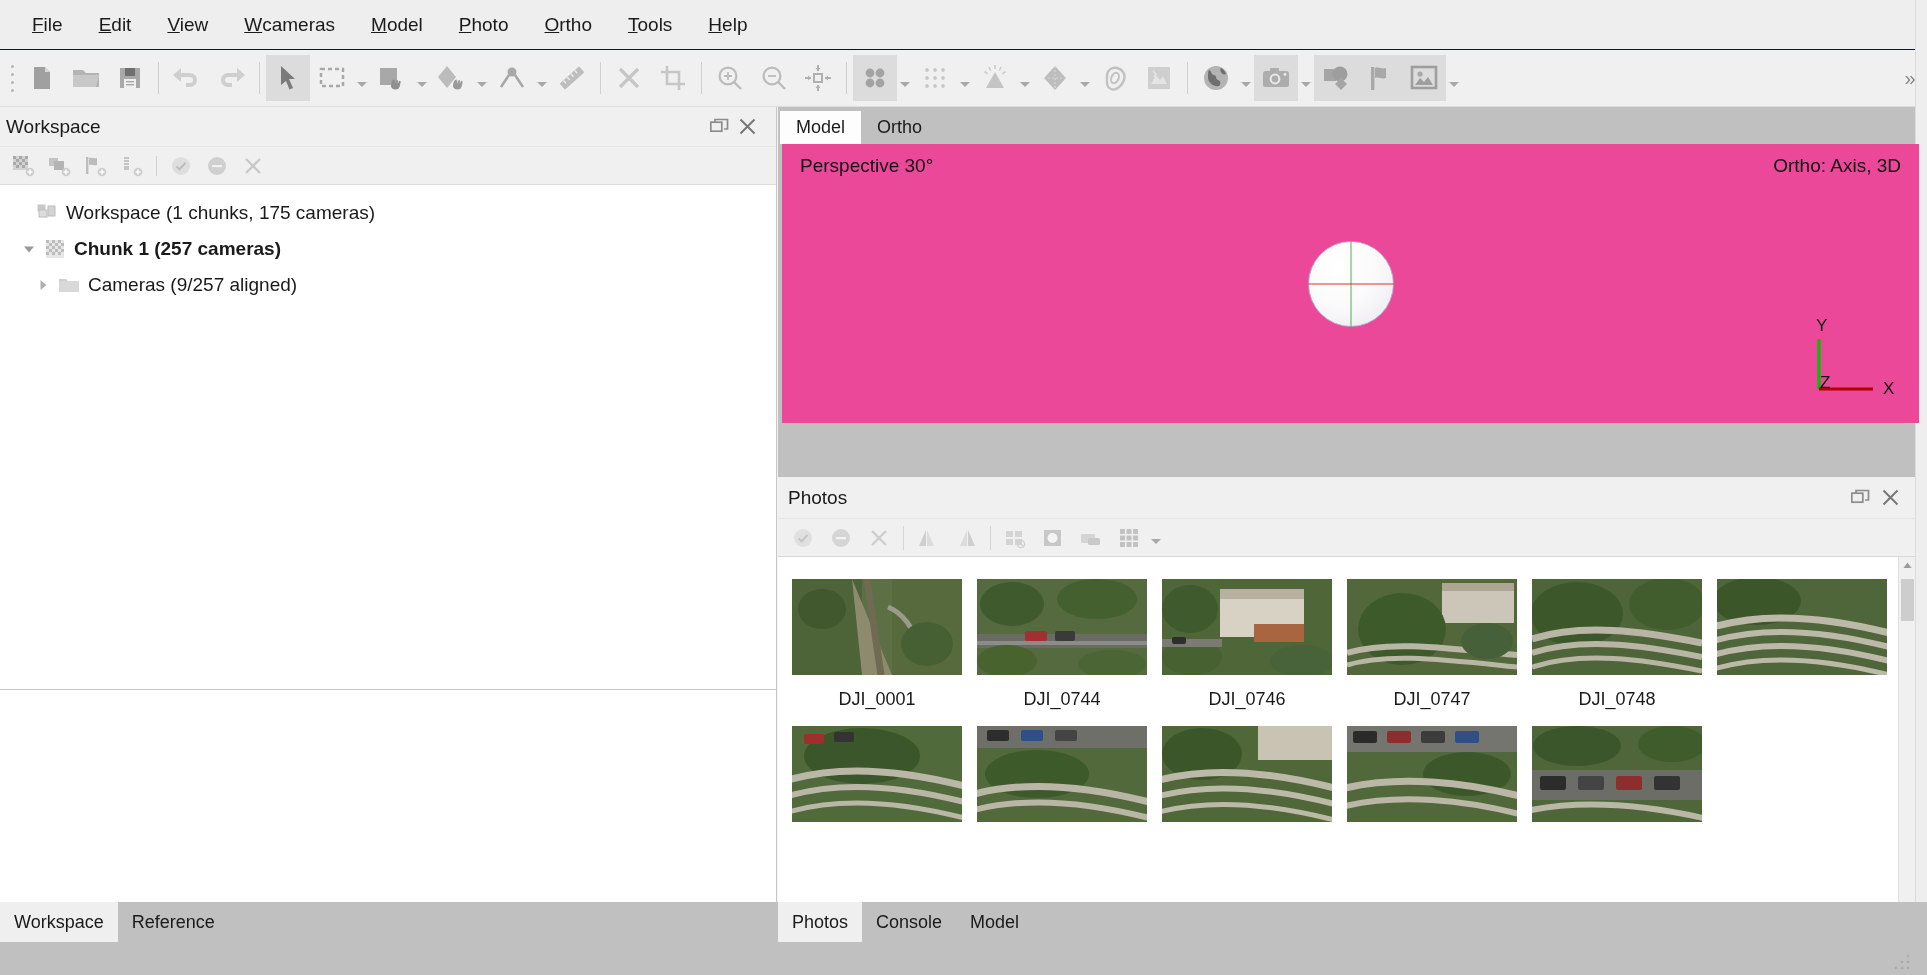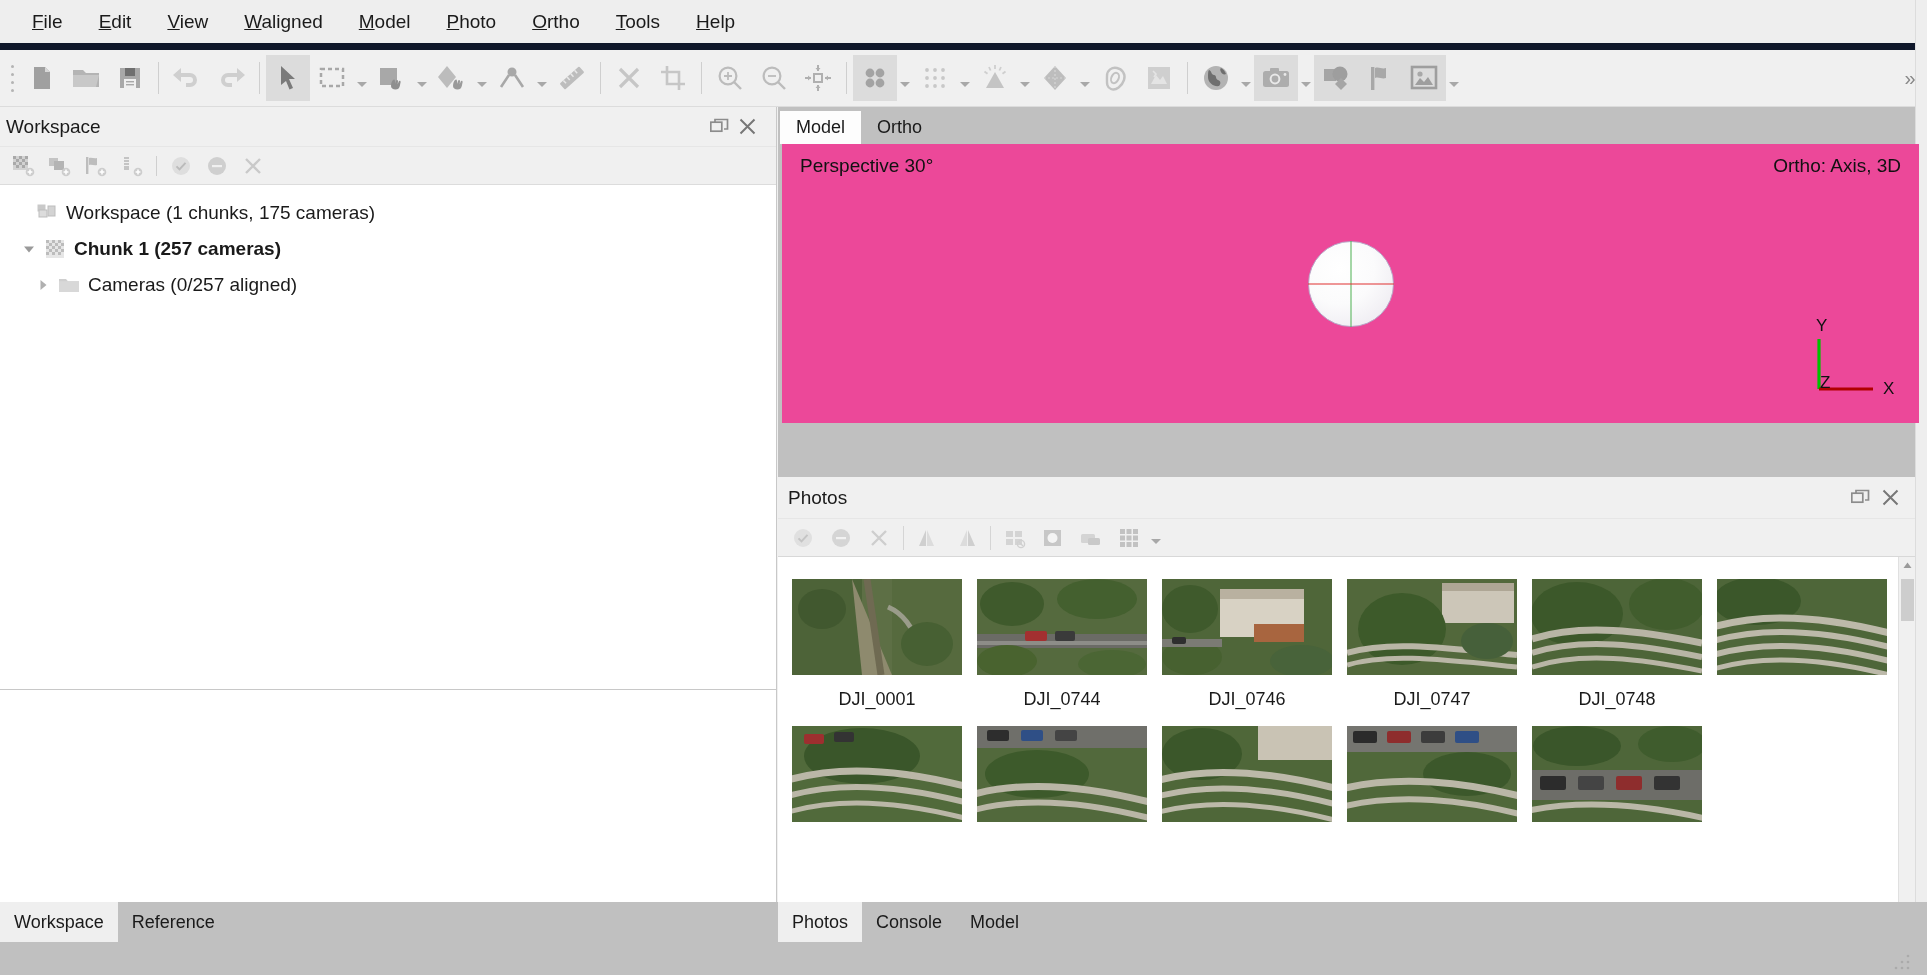--- a/index.html
+++ b/index.html
@@ -8,21 +8,21 @@
     background: #ffffff;
     font-family: "Liberation Sans", sans-serif;
     overflow: hidden;
   }
   #app { position: relative; width:1927px; height:975px; background:#f0f0f0; }
 
   
   .menubar {
     position:absolute; left:0; top:0; width:1927px; height:50px;
     background:#eeeeee; display:flex; align-items:center;
-    padding-left:14px; border-bottom:7px solid #0f172a;
+    padding-left:14px; border-bottom:1px solid #0f172a;
   }
   .menu-item {
     font-size:19px; color:#1a1a1a; padding:6px 18px; cursor:default;
     white-space:nowrap; font-family:"Liberation Sans", sans-serif;
   }
   .menu-item u { text-decoration:underline; }
 
   
   .toolbar {
     position:absolute; left:0; top:50px; width:1927px; height:57px;
@@ -140,21 +140,21 @@
 </style>
 </head>
 <body>
 
 <div id="app">
 
   <div class="menubar">
     <div class="menu-item"><u>F</u><span>ile</span></div>
     <div class="menu-item"><u>E</u><span>dit</span></div>
     <div class="menu-item"><u>V</u><span>iew</span></div>
-    <div class="menu-item"><u>W</u><span>aligned</span></div>
+    <div class="menu-item"><u>W</u><span>cameras</span></div>
     <div class="menu-item"><u>M</u><span>odel</span></div>
     <div class="menu-item"><u>P</u><span>hoto</span></div>
     <div class="menu-item"><u>O</u><span>rtho</span></div>
     <div class="menu-item"><u>T</u><span>ools</span></div>
     <div class="menu-item"><u>H</u><span>elp</span></div>
   </div>
 
   <div class="toolbar">
     <div class="tb-grip">
         <i></i>
@@ -518,21 +518,21 @@
           <svg class="icn" width="10" height="12" viewBox="0 0 10 12">
               <path d="M2.5 1v10l6-5z" fill="#b0b0b0"></path>
             </svg>
         </span>
         <span class="ticon">
           <svg class="icn" width="22" height="18" viewBox="0 0 22 18">
               <path d="M1 3h7l2 2.2h11V16H1z" fill="#cfcfcf"></path>
               <path d="M1 5.2h20V16H1z" fill="#d8d8d8"></path>
             </svg>
         </span>
-        <span class="tlabel">Cameras (0/257 aligned)</span>
+        <span class="tlabel">Cameras (9/257 aligned)</span>
       </div>
 
       <div class="ws-hsplit"></div>
     </div>
   </div>
 
   <div class="vp-dock">
     <div class="vp-tabs">
       <div class="vp-tab active">Model</div>
       <div class="vp-tab">Ortho</div>

